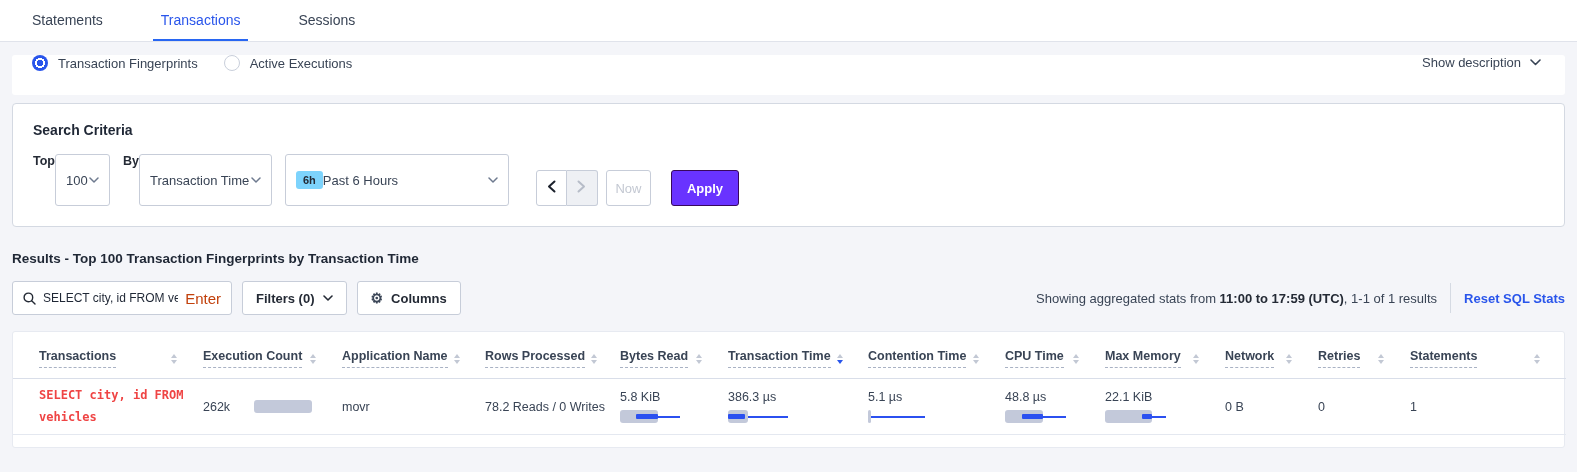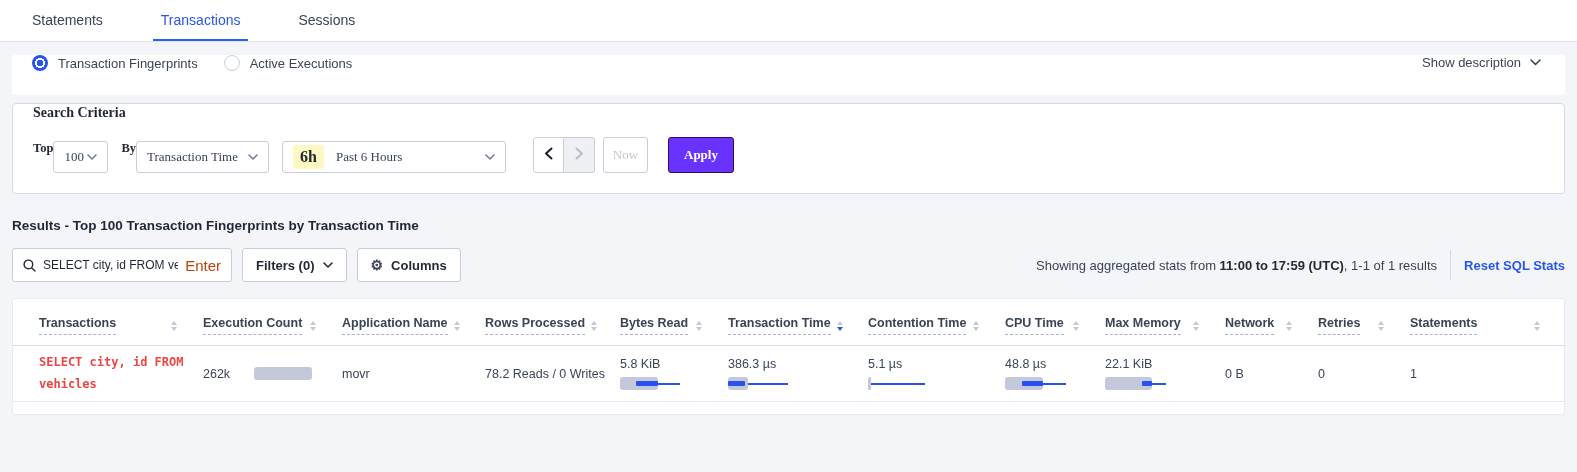--- a/index.html
+++ b/index.html
@@ -15,30 +15,30 @@
   .tab { display:flex; align-items:center; font-size:14px; color:#394455; padding:0 8px; border-bottom:2px solid transparent; cursor:pointer; }
   .tab.active { color:#2955eb; border-bottom-color:#2866f2; }
   
   .radio-card { margin:13px 12px 8px; background:#fff; border-radius:3px; height:40px; display:flex; align-items:flex-start; padding:0 24px 0 20px; }
   .radio-opt { display:flex; align-items:center; gap:10px; font-size:13px; margin-right:26px; cursor:pointer; }
   .radio { width:16px; height:16px; border-radius:50%; flex:0 0 auto; }
   .radio.checked { background:radial-gradient(circle at center, #2955eb 0 3px, #fff 3px 5px, #2955eb 5px 8px); }
   .radio.unchecked { border:1px solid #c9cfdb; background:#fff; }
   .show-desc { margin-left:auto; display:flex; align-items:center; gap:9px; font-size:13px; color:#394455; cursor:pointer; }
   
-  .criteria-card { margin:0 12px; background:#fff; border:1px solid #d4d9e2; border-radius:4px; padding:1px 20px 20px;font-family:Liberation Serif, serif; }
+  .criteria-card { margin:0 12px; background:#fff; border:1px solid #d4d9e2; border-radius:4px; padding:18px 20px 20px; }
   .criteria-title { font-size:14px; font-weight:700; color:#1f2735; margin-bottom:16px; }
   .criteria-form { display:flex; align-items:flex-end; }
   .field { display:flex; flex-direction:row; margin-right:13px; }
   .field-label { font-size:12.5px; font-weight:700; color:#242a35; margin-bottom:7px; }
-  .select { height:32px; border:1px solid #c7cdd9; border-radius:3px; background:#fff; display:flex; align-items:center; justify-content:space-between; padding:0 10px; font-size:13px; color:#394455; cursor:pointer; }
+  .select { height:52px; border:1px solid #c7cdd9; border-radius:3px; background:#fff; display:flex; align-items:center; justify-content:space-between; padding:0 10px; font-size:13px; color:#394455; cursor:pointer; }
   .select.w-top { width:55px; }
   .select.w-by { width:133px; }
   .select.w-range { width:224px; }
-  .badge { background:#fef9c3; color:#242a35; font-size:16px; font-weight:700; padding:3px 7px; border-radius:3px; margin-right:12px; }
+  .badge { background:#7dd3fc; color:#242a35; font-size:11px; font-weight:700; padding:3px 7px; border-radius:3px; margin-right:0; }
   .range-left { display:flex; align-items:center; }
   .chev { color:#6e7a8f; display:flex; }
   .arrow-group { display:flex; margin-left:14px; }
   .arrow-btn { width:31px; height:36px; border:1px solid #c7cdd9; background:#fff; display:flex; align-items:center; justify-content:center; cursor:pointer; padding:0; }
   .arrow-btn.prev { border-radius:3px 0 0 3px; color:#1a202b; }
   .arrow-btn.next { border-radius:0 3px 3px 0; border-left:none; background:#eef0f4; color:#b6bcc8; }
   .now-btn { margin-left:8px; width:45px; height:36px; border:1px solid #c7cdd9; border-radius:3px; background:#fff; color:#c3c8d2; font-size:13px; cursor:pointer; font-family:inherit; }
   .apply-btn { margin-left:20px; height:36px; padding:0 15px; background:#6933ff; border:1px solid #38085c; border-radius:3px; color:#fff; font-size:13px; font-weight:700; cursor:pointer; font-family:inherit; }
   
   .results-heading { margin:24px 12px 15px; font-size:13.5px; font-weight:700; color:#1f2735; }

